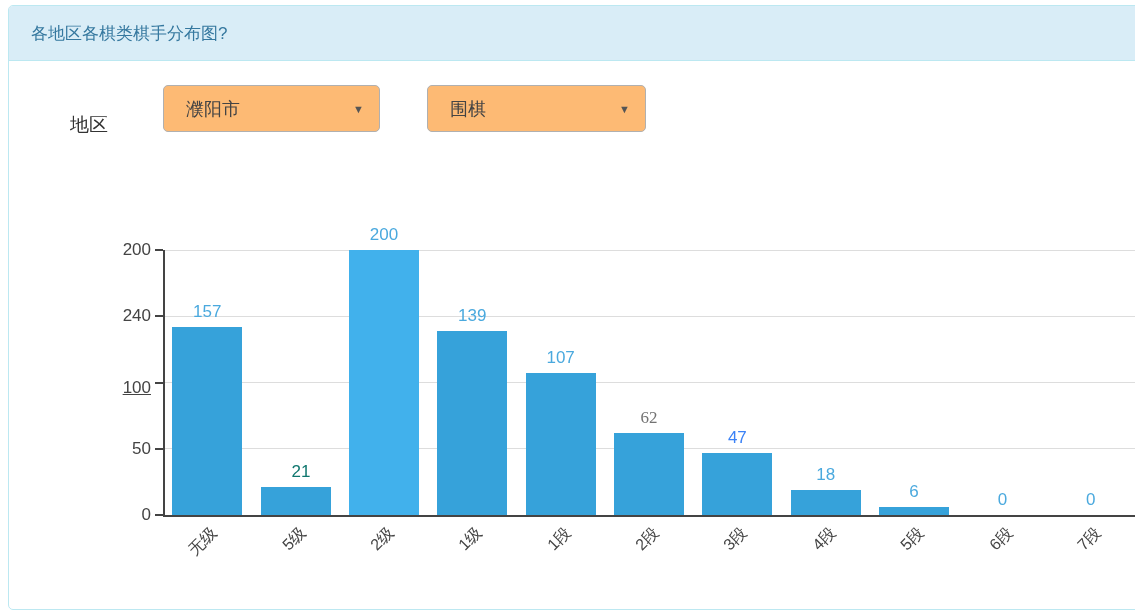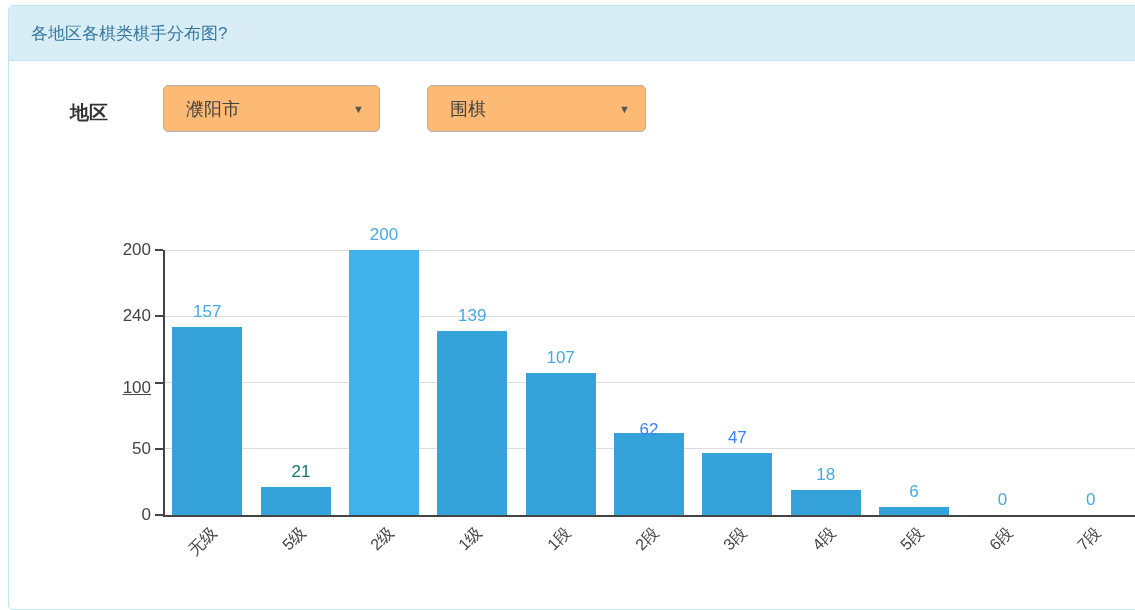--- a/index.html
+++ b/index.html
@@ -10,21 +10,21 @@
     background: #fff; border: 1px solid var(--header-border, #bce8f1); border-radius: 5px;
   }
   .panel-heading {
     height: 55px; box-sizing: border-box; line-height: 55px; padding-left: 22px;
     background: var(--header-bg, #d9edf7);
     border-bottom: 1px solid var(--header-border, #bce8f1);
     border-radius: 4px 4px 0 0;
     color: var(--header-text, #35789f); font-size: 17px;
   }
 
-  .filter-label { position: absolute; left: 61px; top: 94px; font-size: 19px; font-weight: bold; color: #333; }
+  .filter-label { position: absolute; left: 61px; top: 106px; font-size: 19px; font-weight: normal; color: #333; }
   .select {
     position: absolute; top: 79px; height: 47px; box-sizing: border-box;
     border: 1px solid #b0b0b0; border-radius: 5px; background: #fdba74;
     display: flex; align-items: center; justify-content: space-between;
     padding: 0 15px 0 22px; font-size: 18px; color: #444; cursor: pointer;
   }
   .select .arrow { font-size: 11px; color: #555; margin-left: 8px; }
   .select-region { left: 154px; width: 217px; }
   .select-type   { left: 418px; width: 219px; }
 
@@ -84,21 +84,21 @@
           <div class="bar" style="left: 185.909px; width: 70px; height: 265px; background: rgb(65, 177, 236);"></div>
           <div class="val" style="left: 180.909px; bottom: 270px; color: rgb(74, 169, 222);">200</div>
           <div class="xlab" style="right: 751.091px;">2级</div>
           <div class="bar" style="left: 274.273px; width: 70px; height: 184px; background: rgb(54, 162, 218);"></div>
           <div class="val" style="left: 269.273px; bottom: 189px; color: rgb(74, 169, 222);">139</div>
           <div class="xlab" style="right: 662.727px;">1级</div>
           <div class="bar" style="left: 362.636px; width: 70px; height: 142px; background: rgb(54, 162, 218);"></div>
           <div class="val" style="left: 357.636px; bottom: 147px; color: rgb(74, 169, 222);">107</div>
           <div class="xlab" style="right: 574.364px;">1段</div>
           <div class="bar" style="left: 451px; width: 70px; height: 82px; background: rgb(54, 162, 218);"></div>
-          <div class="val" style="left: 446px; bottom: 75px; color: #3b82f6;">62</div>
+          <div class="val" style="left: 446px; bottom: 87px; color: #737373; font-family: Liberation Serif, serif;">62</div>
           <div class="xlab" style="right: 486px;">2段</div>
           <div class="bar" style="left: 539.364px; width: 70px; height: 62px; background: rgb(54, 162, 218);"></div>
           <div class="val" style="left: 534.364px; bottom: 67px; color: #3b82f6;">47</div>
           <div class="xlab" style="right: 397.636px;">3段</div>
           <div class="bar" style="left: 627.727px; width: 70px; height: 25px; background: rgb(54, 162, 218);"></div>
           <div class="val" style="left: 622.727px; bottom: 30px; color: rgb(74, 169, 222);">18</div>
           <div class="xlab" style="right: 309.273px;">4段</div>
           <div class="bar" style="left: 716.091px; width: 70px; height: 8px; background: rgb(54, 162, 218);"></div>
           <div class="val" style="left: 711.091px; bottom: 13px; color: rgb(74, 169, 222);">6</div>
           <div class="xlab" style="right: 220.909px;">5段</div>

